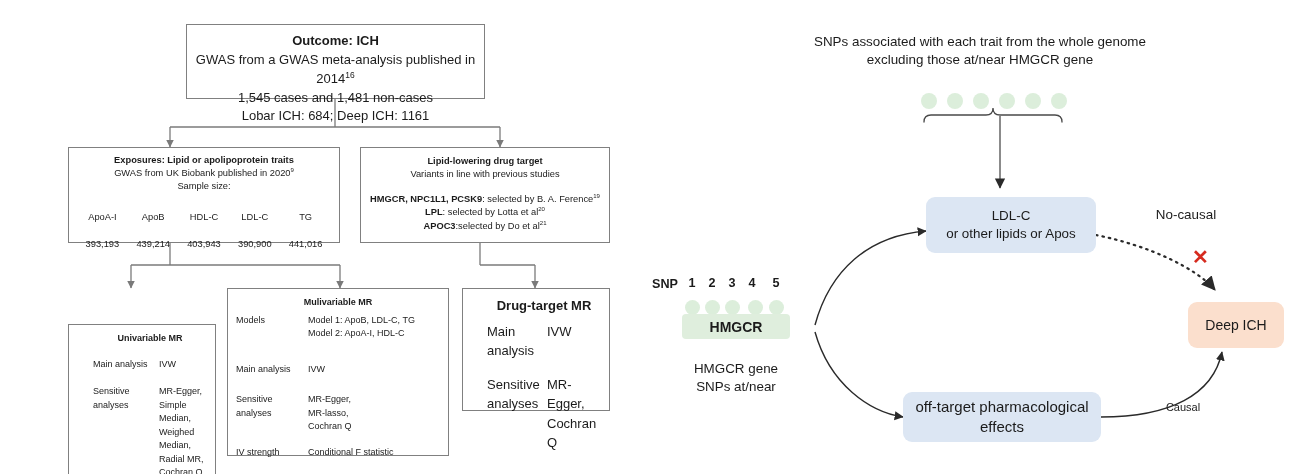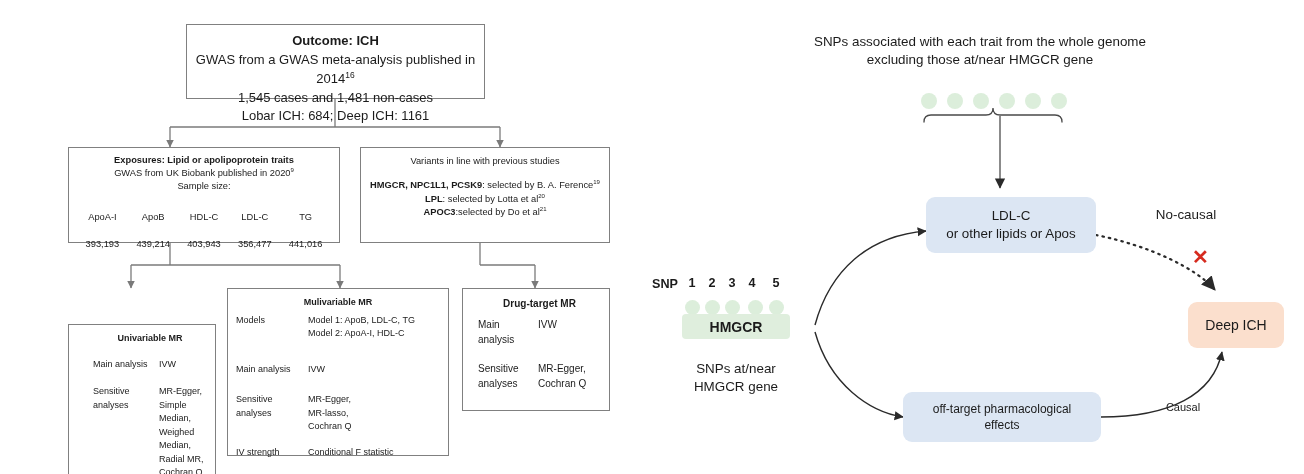--- a/index.html
+++ b/index.html
@@ -93,26 +93,27 @@
       <div style="flex:1;text-align:center;">ApoA-I</div>
       <div style="flex:1;text-align:center;">ApoB</div>
       <div style="flex:1;text-align:center;">HDL-C</div>
       <div style="flex:1;text-align:center;">LDL-C</div>
       <div style="flex:1;text-align:center;">TG</div>
     </div>
     <div style="display:flex;margin-top:14px;">
       <div style="flex:1;text-align:center;">393,193</div>
       <div style="flex:1;text-align:center;">439,214</div>
       <div style="flex:1;text-align:center;">403,943</div>
-      <div style="flex:1;text-align:center;">356,477</div>
+      <div style="flex:1;text-align:center;">390,900</div>
       <div style="flex:1;text-align:center;">441,016</div>
     </div>
   </div>
 
   <div class="fbox" style="left:360px;top:147px;width:250px;height:96px;padding:7px 6px 0;font-size:9.3px;line-height:1.45;">
+    <div class="ttl">Lipid-lowering  drug target</div>
     <div class="ctr">Variants in line with previous studies</div>
     <div class="ctr" style="margin-top:11px;">
       <b>HMGCR, NPC1L1, PCSK9</b><span>: selected by B. A. Ference</span><sup>19</sup>
     </div>
     <div class="ctr">
       <b>LPL</b><span>: selected by Lotta et al</span><sup>20</sup>
     </div>
     <div class="ctr">
       <b>APOC3</b><span>:selected by Do et al</span><sup>21</sup>
     </div>
@@ -156,21 +157,21 @@
       <div class="v" style="white-space:pre-line;">MR-Egger,
 MR-lasso,
 Cochran Q</div>
     </div>
     <div class="arow" style="margin-top:12px;padding:0 8px;">
       <div class="k" style="width:72px;white-space:pre-line;">IV strength</div>
       <div class="v" style="white-space:pre-line;">Conditional F statistic</div>
     </div>
   </div>
 
-  <div class="fbox" style="left:462px;top:288px;width:148px;height:123px;padding:7px 0 0 7px;font-size:10px;line-height:1.5;">
+  <div class="fbox" style="left:462px;top:288px;width:148px;height:123px;padding:7px 0 0 16px;font-size:13px;line-height:1.5;">
     <div class="ttl">Drug-target MR</div>
     <div class="arow" style="margin-top:6px;padding:0 8px;">
       <div class="k" style="width:60px;white-space:pre-line;">Main
 analysis</div>
       <div class="v" style="white-space:pre-line;">IVW</div>
     </div>
     <div class="arow" style="margin-top:14px;padding:0 8px;">
       <div class="k" style="width:60px;white-space:pre-line;">Sensitive
 analyses</div>
       <div class="v" style="white-space:pre-line;">MR-Egger,
@@ -206,32 +207,32 @@
     <span class="dot" style="left:685px;top:300px;width:15px;height:15px;"></span>
     <span class="dot" style="left:705px;top:300px;width:15px;height:15px;"></span>
     <span class="dot" style="left:725px;top:300px;width:15px;height:15px;"></span>
     <span class="dot" style="left:748px;top:300px;width:15px;height:15px;"></span>
     <span class="dot" style="left:769px;top:300px;width:15px;height:15px;"></span>
   </div>
 
   <div class="hmgcr" style="left:682px;top:314px;width:108px;height:25px;font-size:14px;">HMGCR</div>
 
   <div class="rtext" style="left:660px;top:360px;width:152px;font-size:13.4px;">
+    <div>HMGCR gene</div>
     <div>SNPs at/near</div>
-    <div>HMGCR gene</div>
   </div>
 
   <div class="rbox" style="left:926px;top:197px;width:170px;height:56px;background:#dce6f3;font-size:13.4px;line-height:1.35;">
     <div>
       <div>LDL-C</div>
       <div>or other lipids or Apos</div>
     </div>
   </div>
 
-  <div class="rbox" style="left:903px;top:392px;width:198px;height:50px;background:#dce6f3;font-size:12px;line-height:1.35;">
+  <div class="rbox" style="left:903px;top:392px;width:198px;height:50px;background:#dce6f3;font-size:15px;line-height:1.35;">
     <div>
       <div>off-target pharmacological</div>
       <div>effects</div>
     </div>
   </div>
 
   <div class="rbox" style="left:1188px;top:302px;width:96px;height:46px;background:#fbdfcd;font-size:14px;">Deep ICH</div>
 
   <div class="rtext" style="left:1126px;top:206px;width:120px;font-size:13.4px;">No-causal</div>
   <div class="rtext" style="left:1128px;top:400px;width:110px;font-size:11px;">Causal</div>

